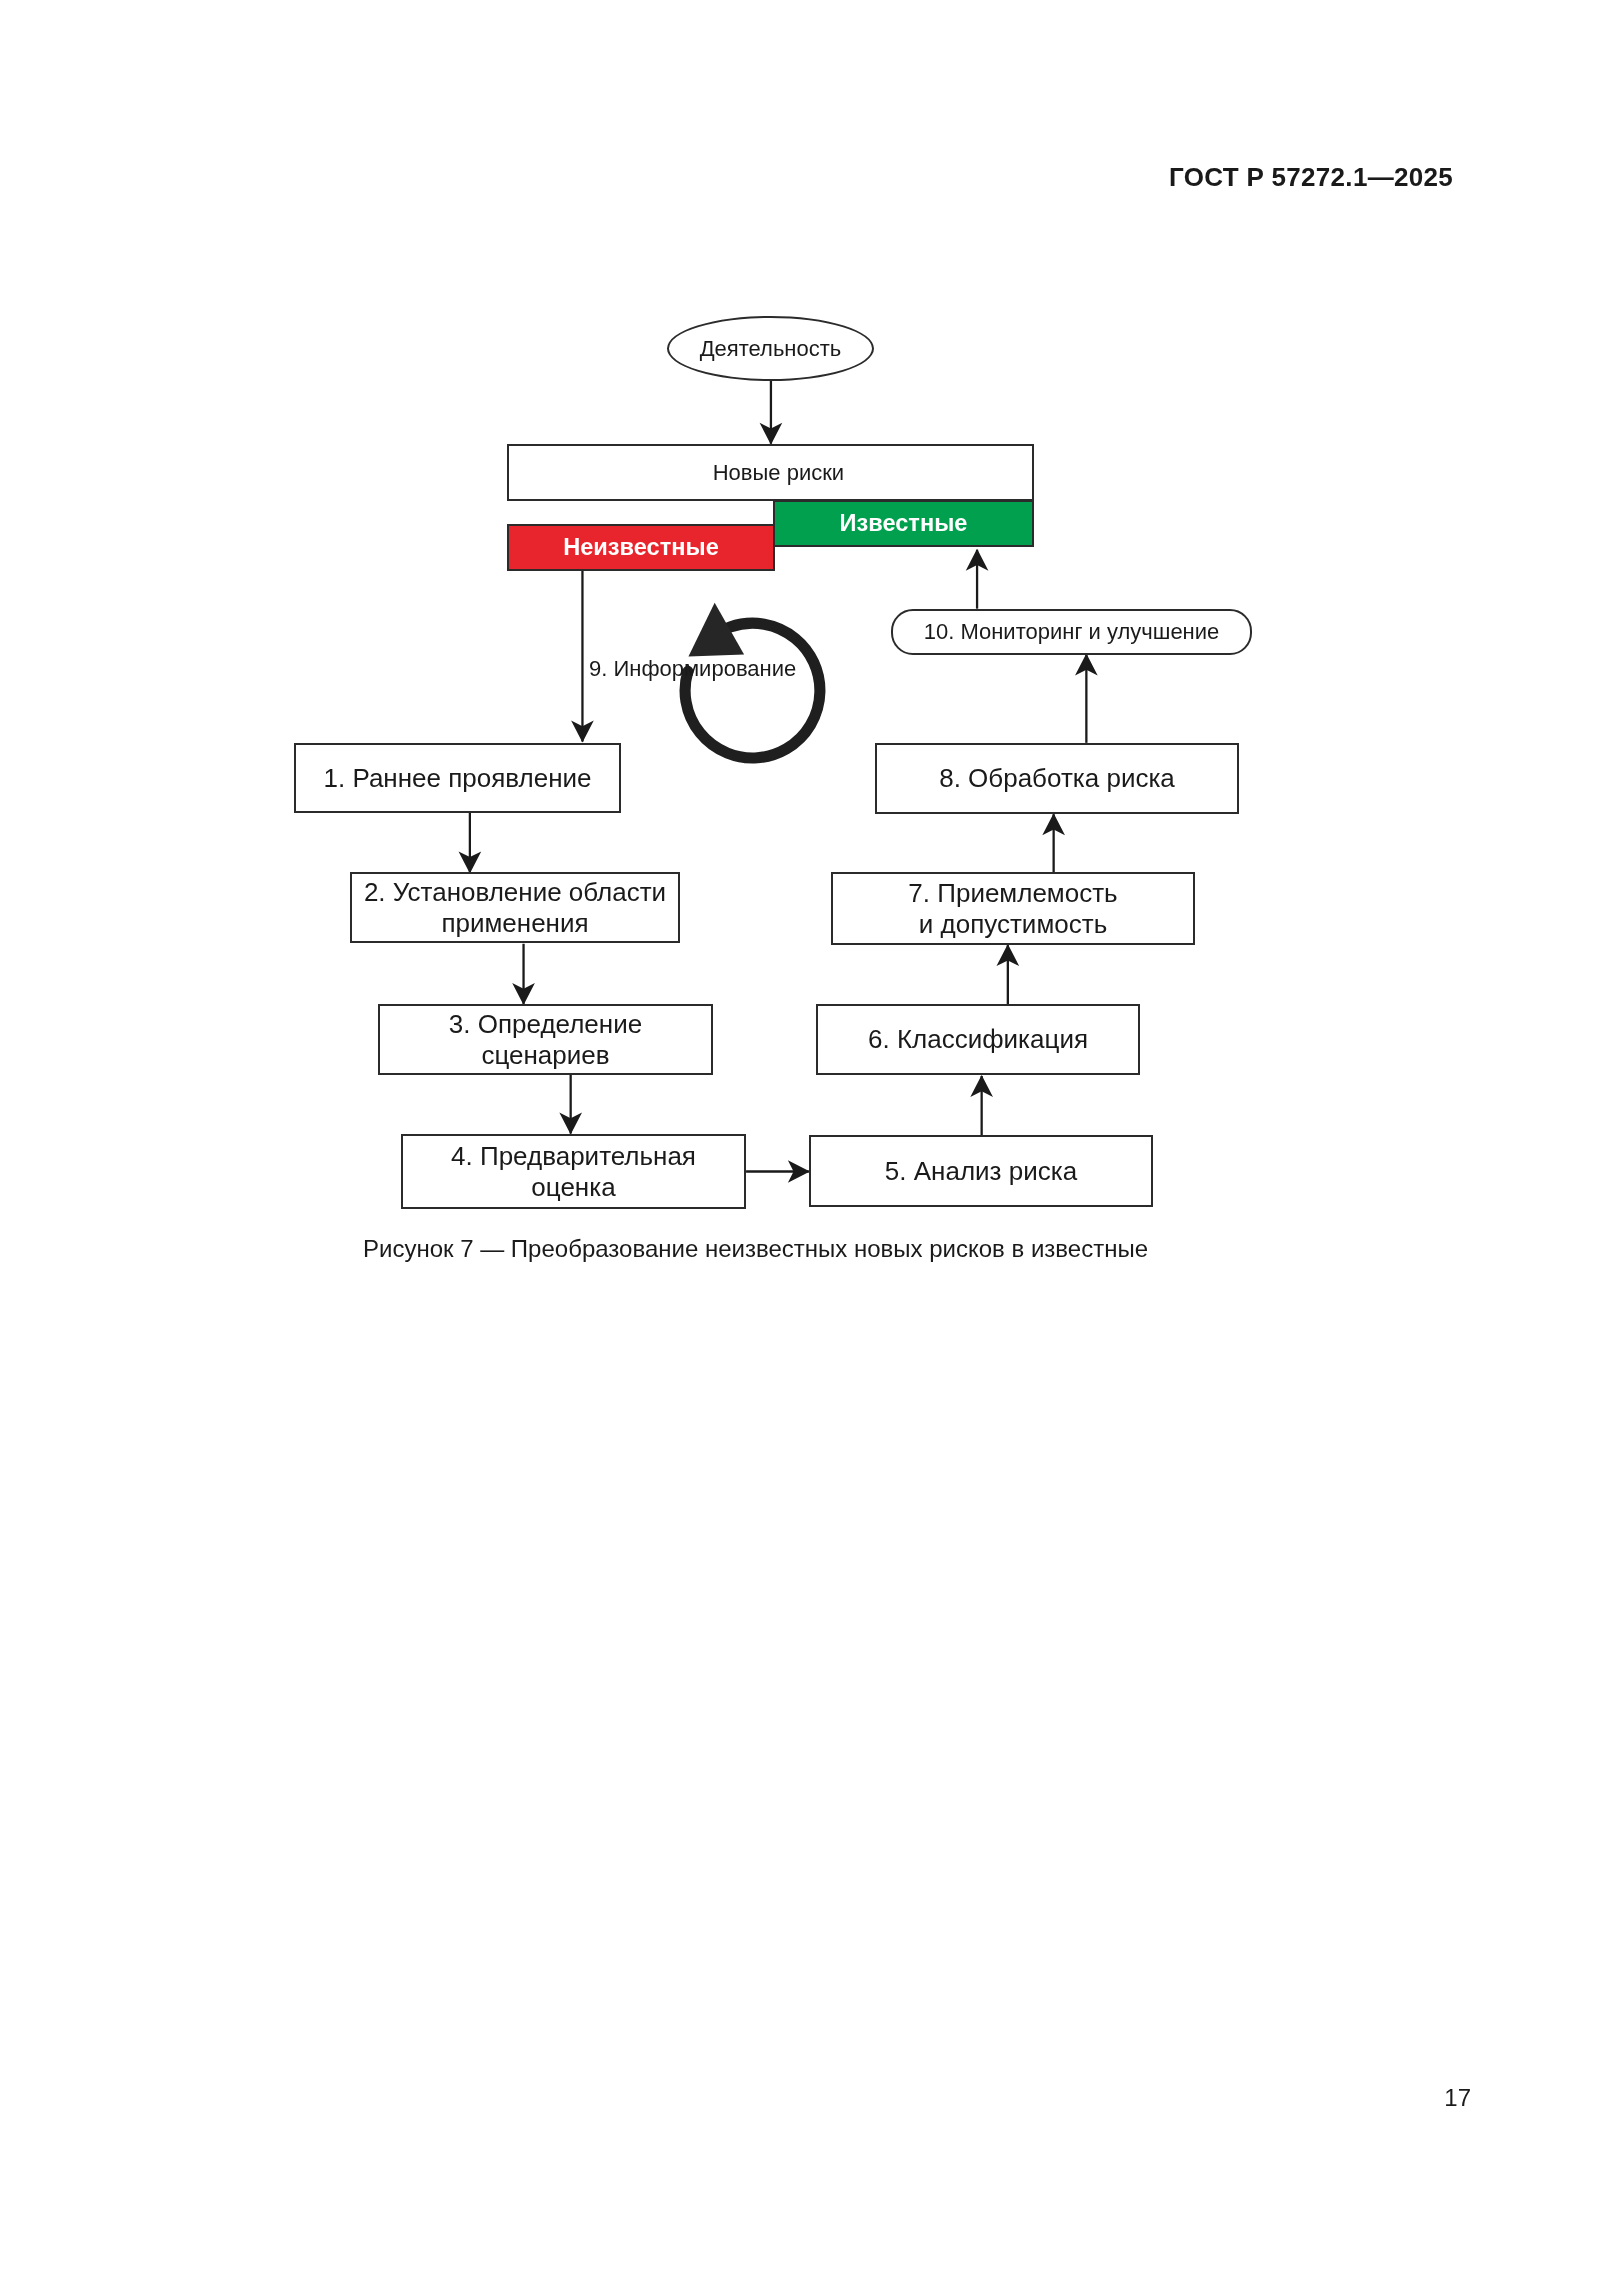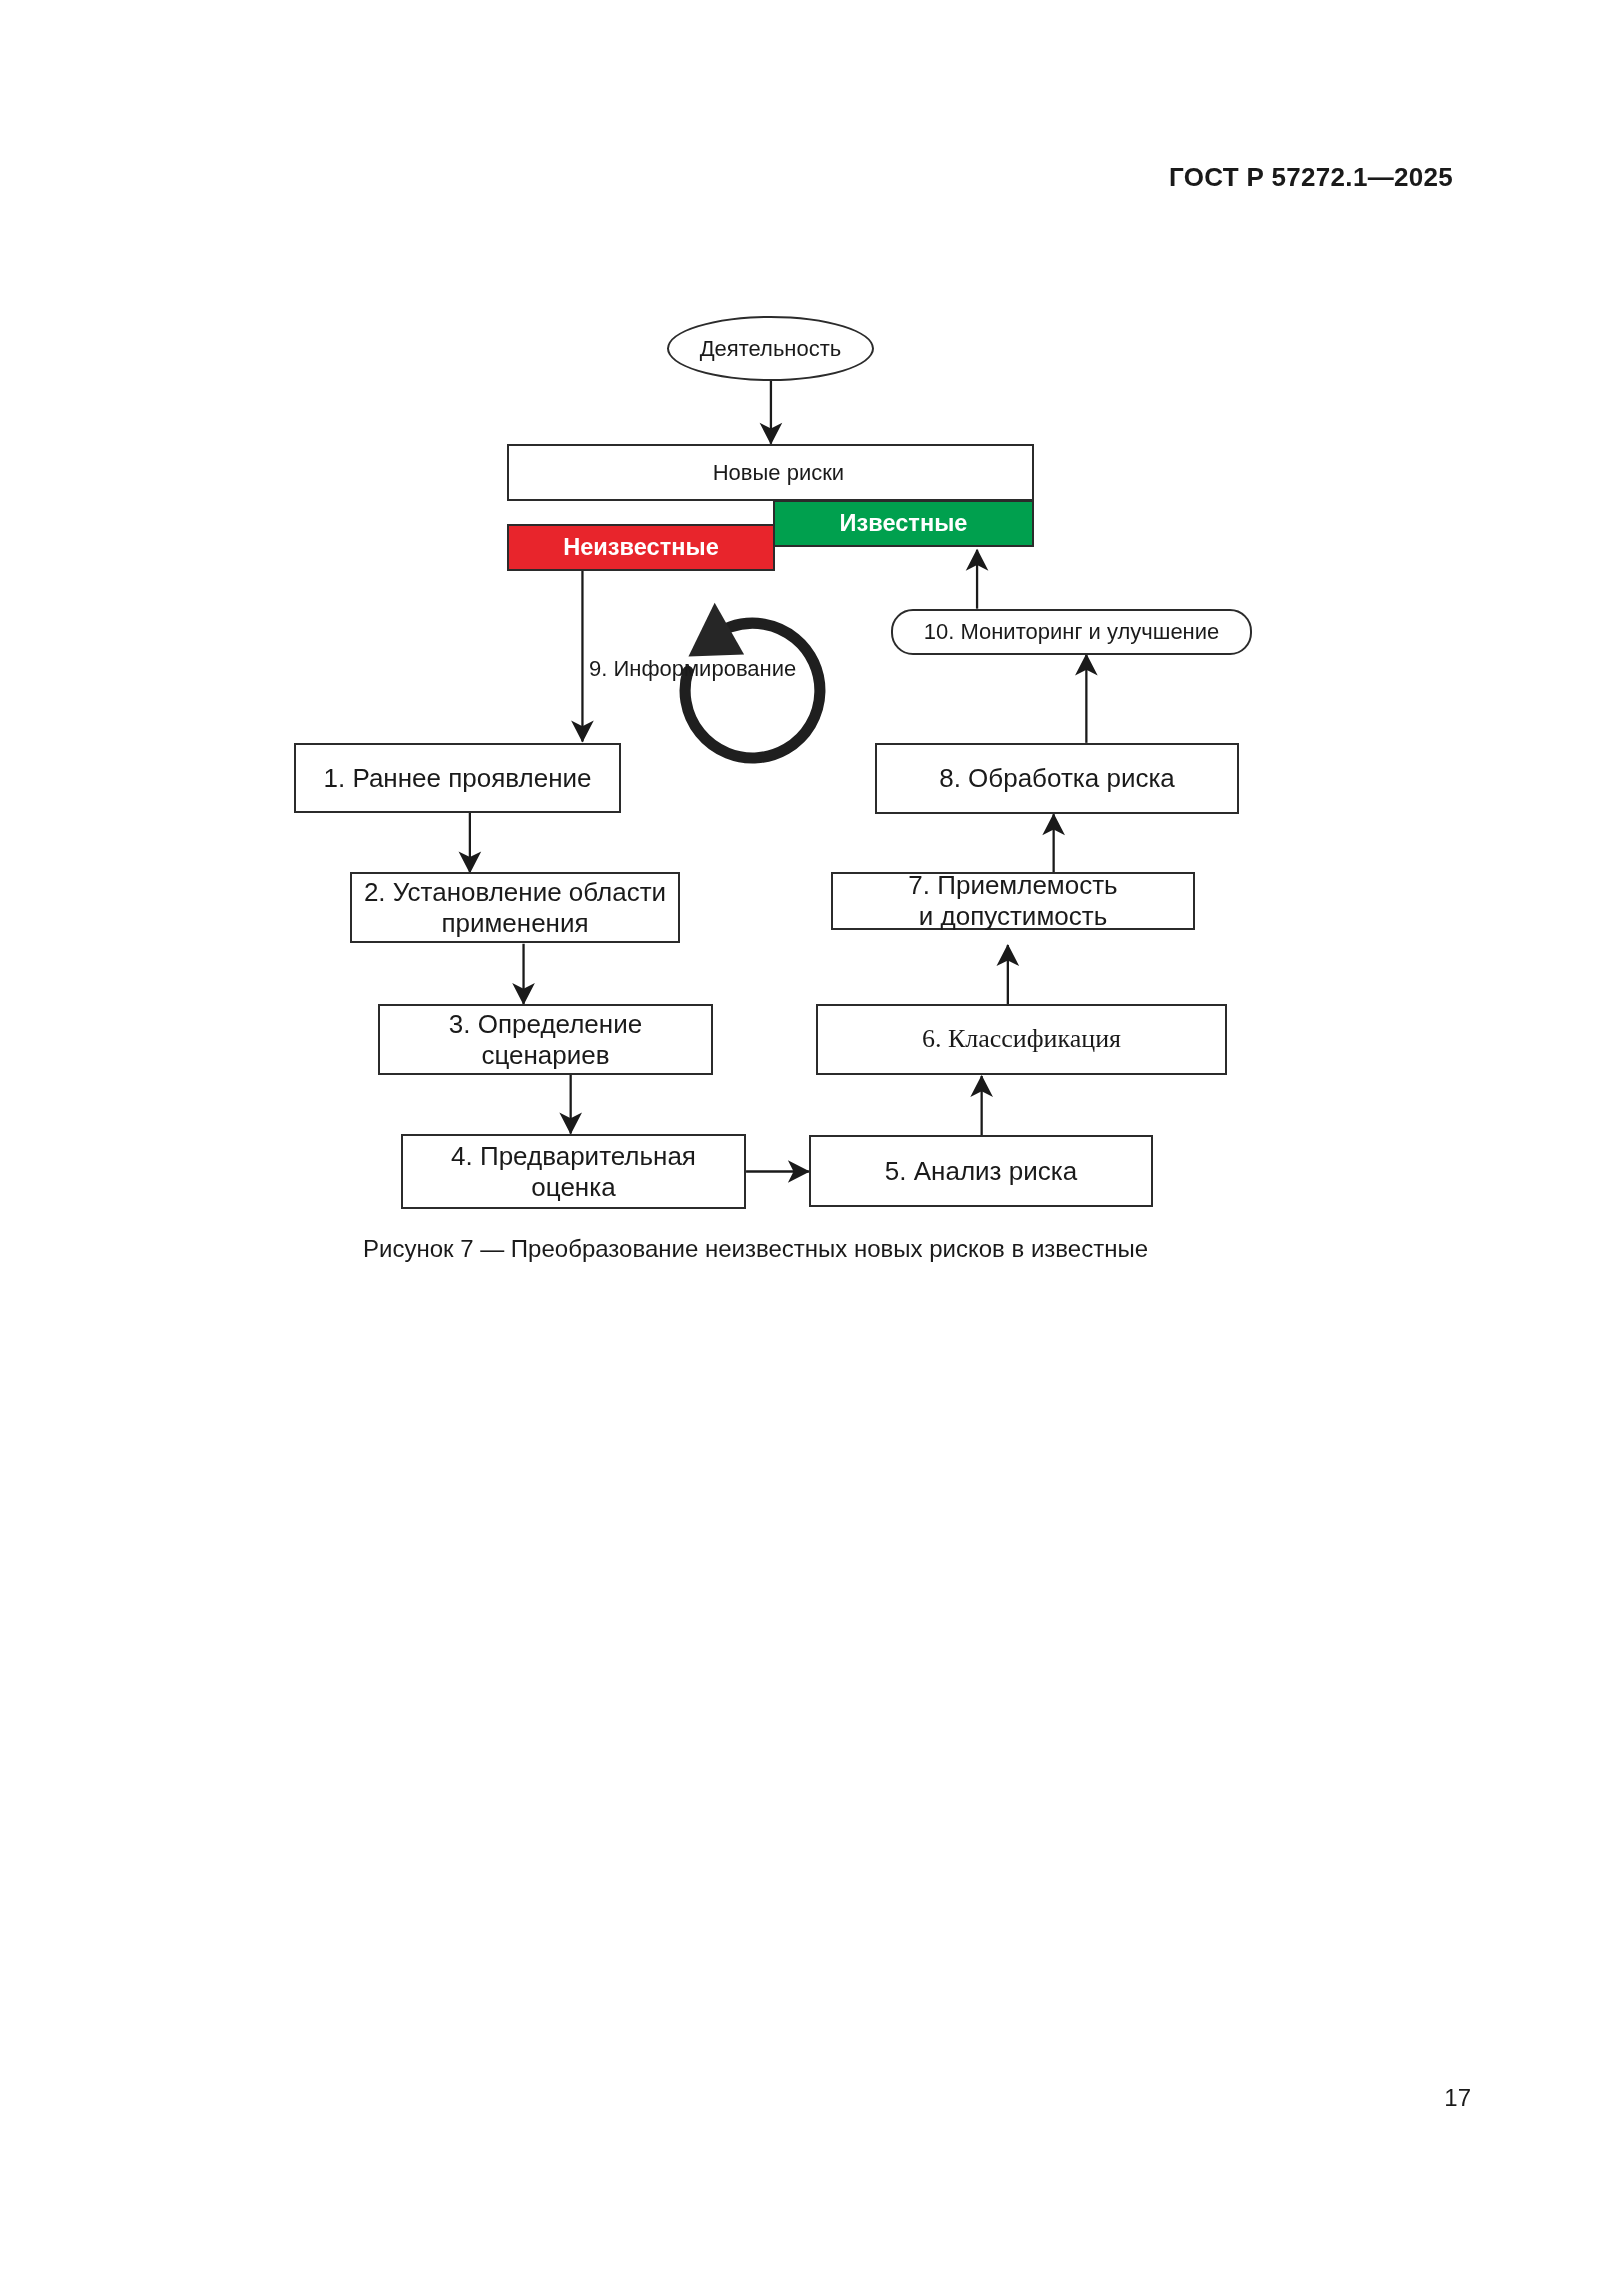--- a/index.html
+++ b/index.html
@@ -164,26 +164,26 @@
 
   <div class="node rounded" style="left:891px; top:609px; width:361px; height:46px; font-size:22px;">10. Мониторинг и улучшение</div>
 
   <div class="node" style="left:294px; top:743px; width:327px; height:70px;">1. Раннее проявление</div>
 
   <div class="node" style="left:875px; top:743px; width:364px; height:71px;">8. Обработка риска</div>
 
   <div class="node" style="left:350px; top:872px; width:330px; height:71px; white-space:pre-line;">2. Установление области
 применения</div>
 
-  <div class="node" style="left:831px; top:872px; width:364px; height:58px; white-space:pre-line;">7. Приемлемость
+  <div class="node" style="left:831px; top:872px; width:364px; height:73px; white-space:pre-line;">7. Приемлемость
 и допустимость</div>
 
   <div class="node" style="left:378px; top:1004px; width:335px; height:71px;">3. Определение сценариев</div>
 
-  <div class="node" style="left:816px; top:1004px; width:411px; height:71px;font-family:Liberation Serif, serif;">6. Классификация</div>
+  <div class="node" style="left:816px; top:1004px; width:324px; height:71px;">6. Классификация</div>
 
   <div class="node" style="left:401px; top:1134px; width:345px; height:75px; white-space:pre-line;">4. Предварительная
 оценка</div>
 
   <div class="node" style="left:809px; top:1135px; width:344px; height:72px;">5. Анализ риска</div>
 
   <div class="caption">Рисунок 7 — Преобразование неизвестных новых рисков в известные</div>
 
 </div>
 

